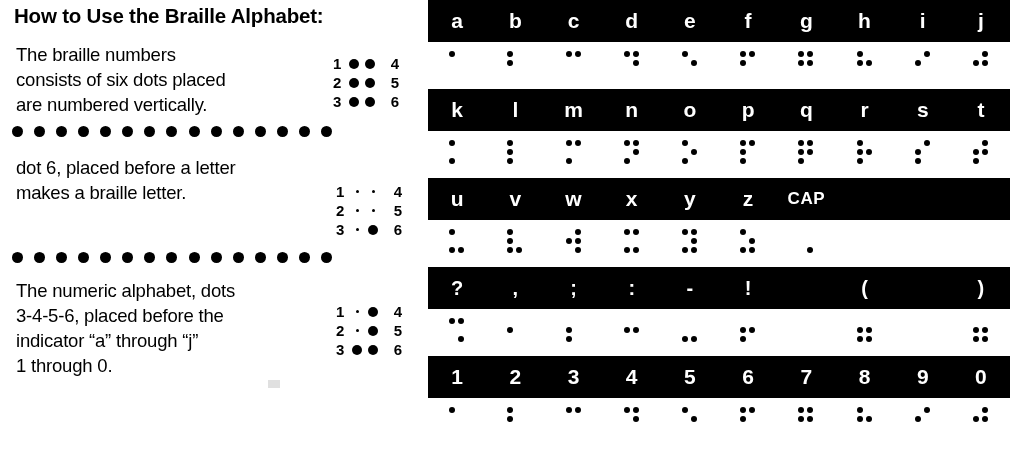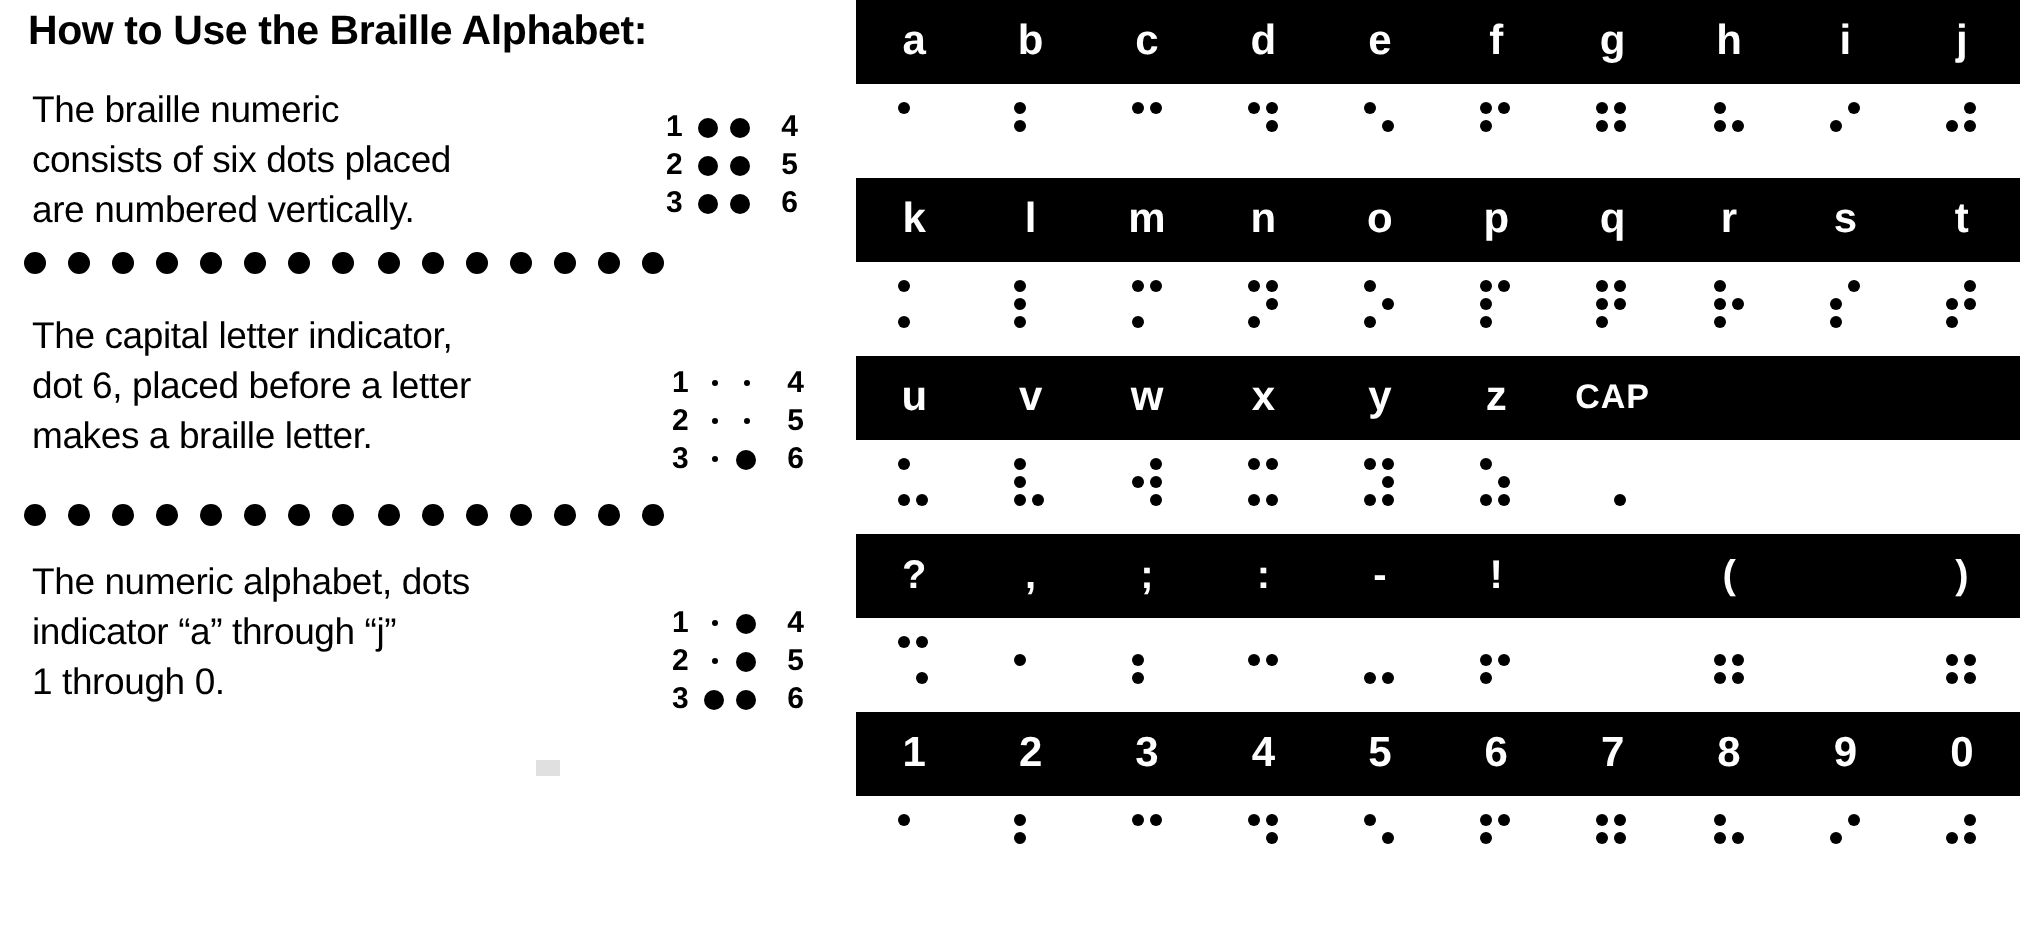--- a/index.html
+++ b/index.html
@@ -183,21 +183,21 @@
 </head>
 <body>
 
 <div id="page">
 
   <div id="left">
 
     <div class="headline">How to Use the Braille Alphabet:</div>
 
     <div class="para" id="para1">
-      <div>The braille numeric</div>
+      <div>The braille numbers</div>
       <div>consists of six dots placed</div>
       <div>are numbered vertically.</div>
     </div>
 
     <div class="dotrule" id="rule1">
       <i></i>
         <i></i>
         <i></i>
         <i></i>
         <i></i>
@@ -207,21 +207,20 @@
         <i></i>
         <i></i>
         <i></i>
         <i></i>
         <i></i>
         <i></i>
         <i></i>
     </div>
 
     <div class="para" id="para2">
-      <div>The capital letter indicator,</div>
       <div>dot 6, placed before a letter</div>
       <div>makes a braille letter.</div>
     </div>
 
     <div class="dotrule" id="rule2">
       <i></i>
         <i></i>
         <i></i>
         <i></i>
         <i></i>
@@ -232,20 +231,21 @@
         <i></i>
         <i></i>
         <i></i>
         <i></i>
         <i></i>
         <i></i>
     </div>
 
     <div class="para" id="para3">
       <div>The numeric alphabet, dots</div>
+      <div>3-4-5-6, placed before the</div>
       <div>indicator “a” through “j”</div>
       <div>1 through 0.</div>
     </div>
 
     <div class="numcell" id="num1">
       <div class="numrow">
         <span class="lbl">1</span>
         <span class="dotbig"></span>
         <span class="dotbig"></span>
         <span class="lbl right">4</span>

